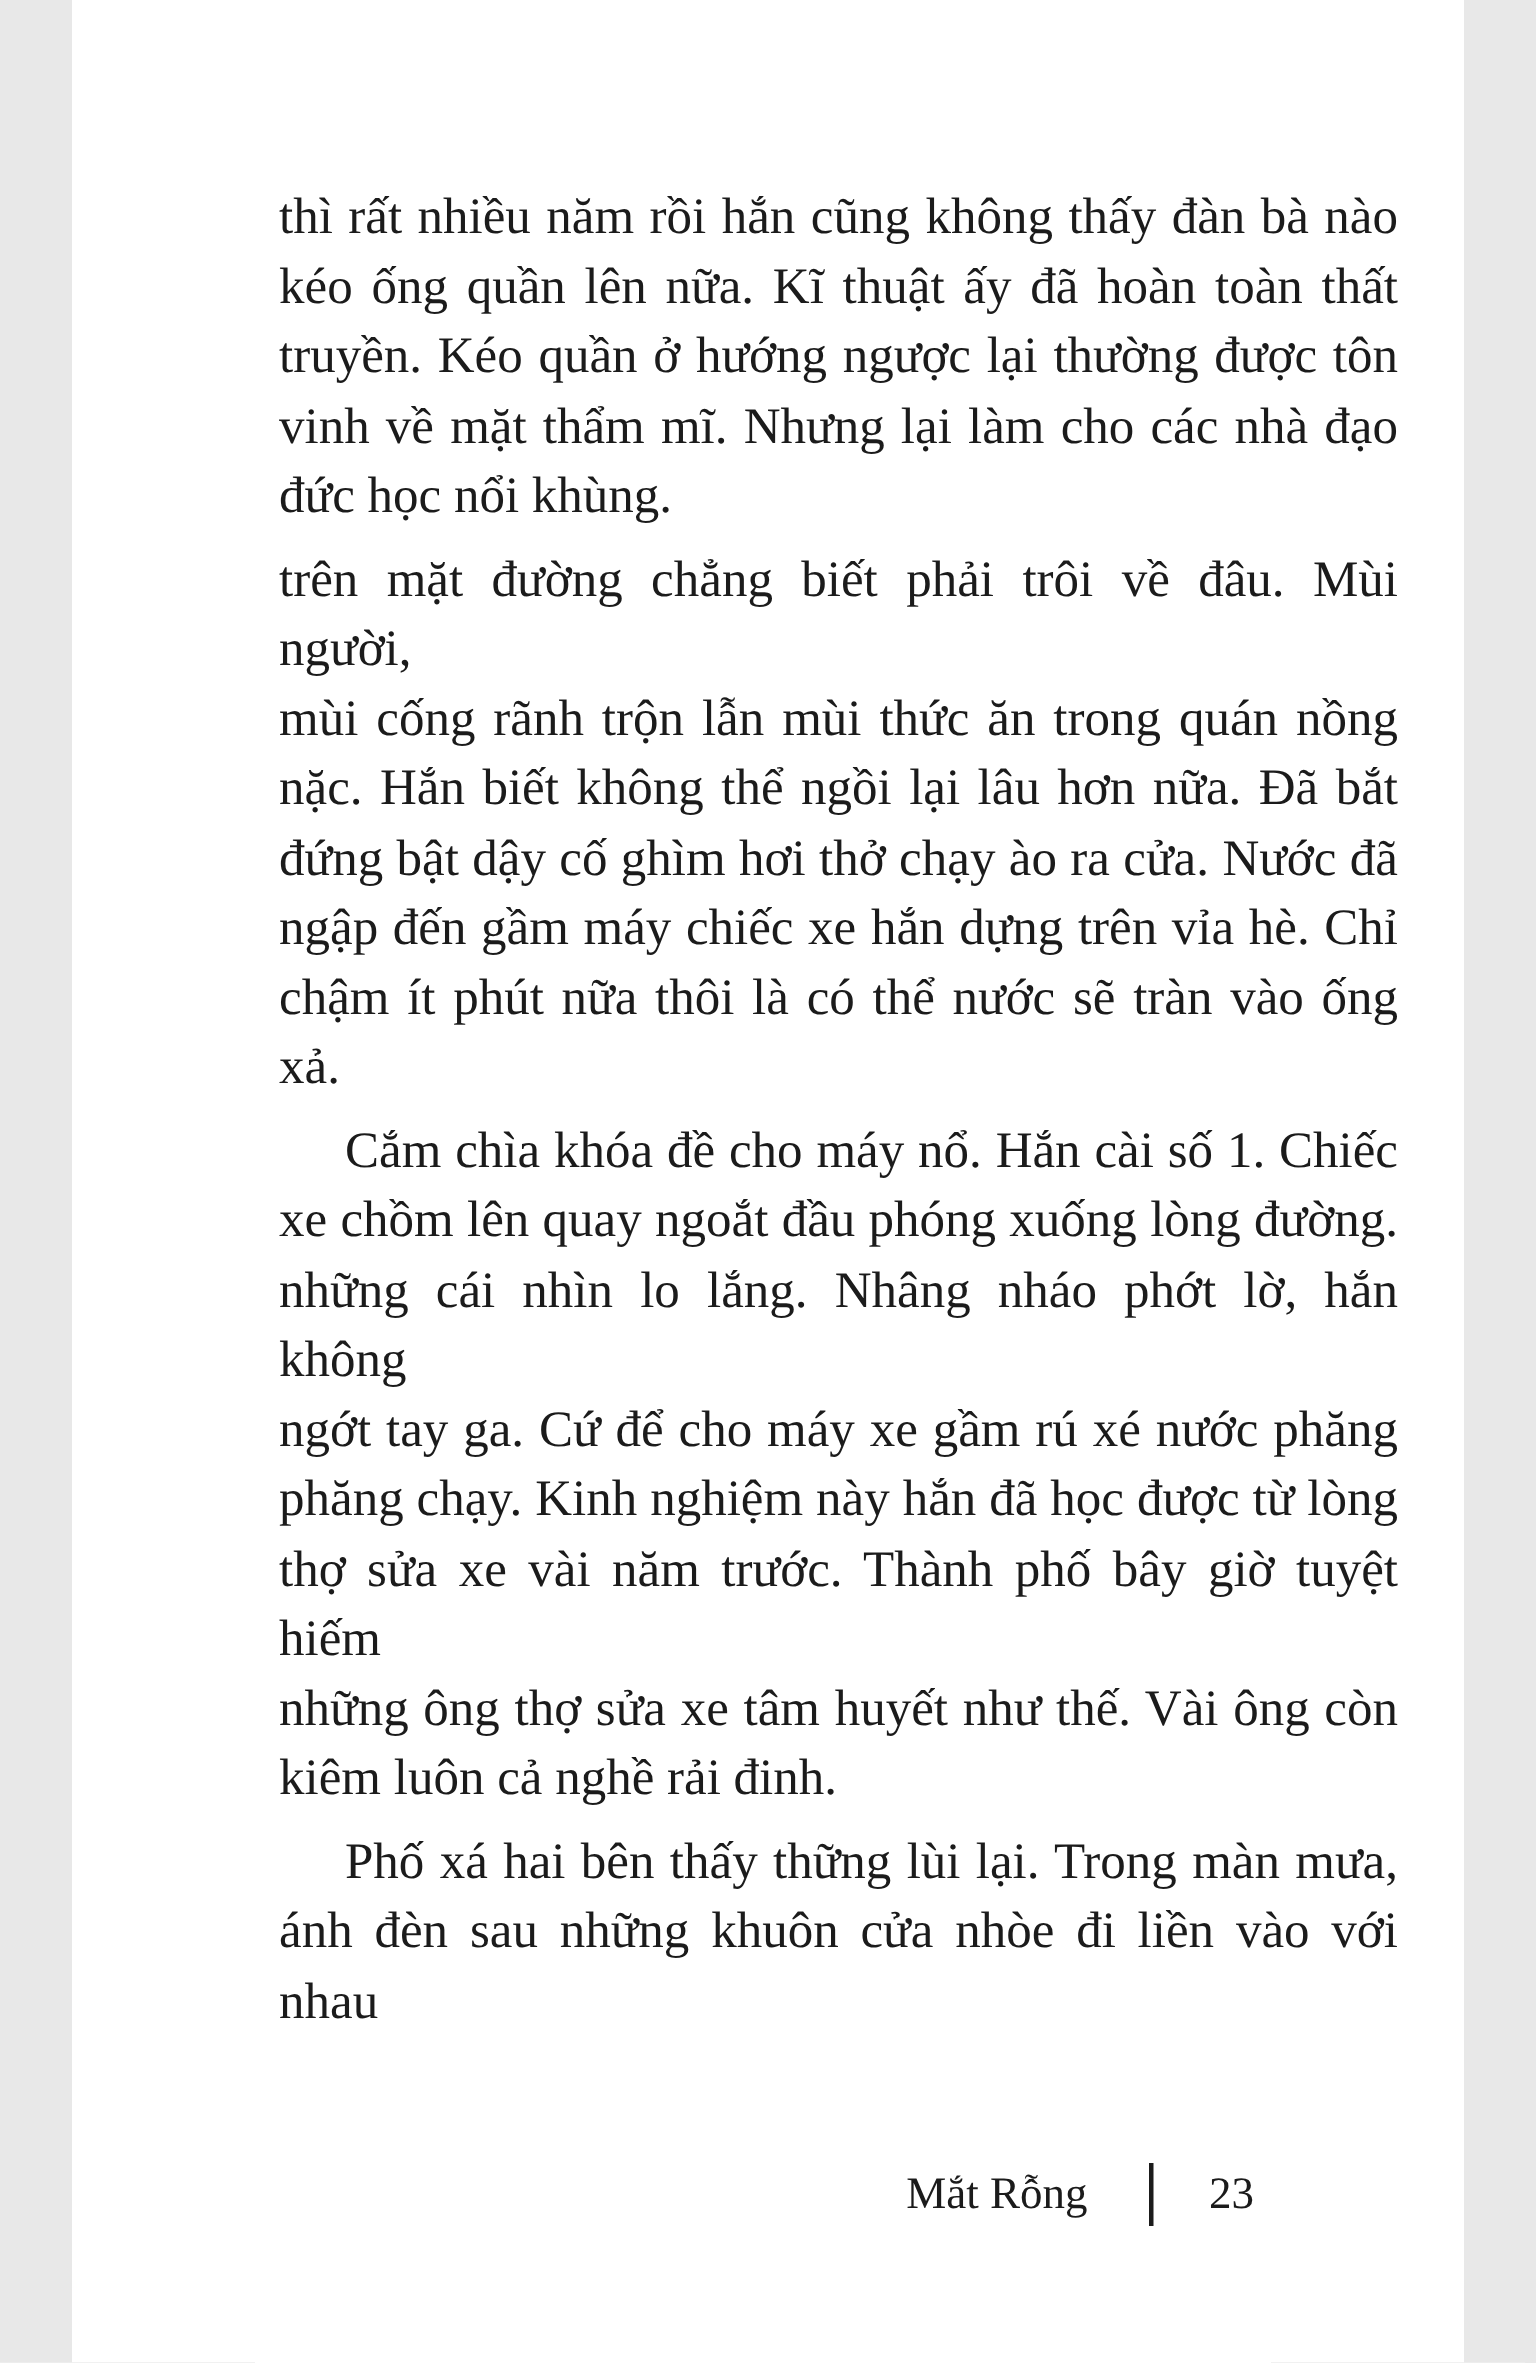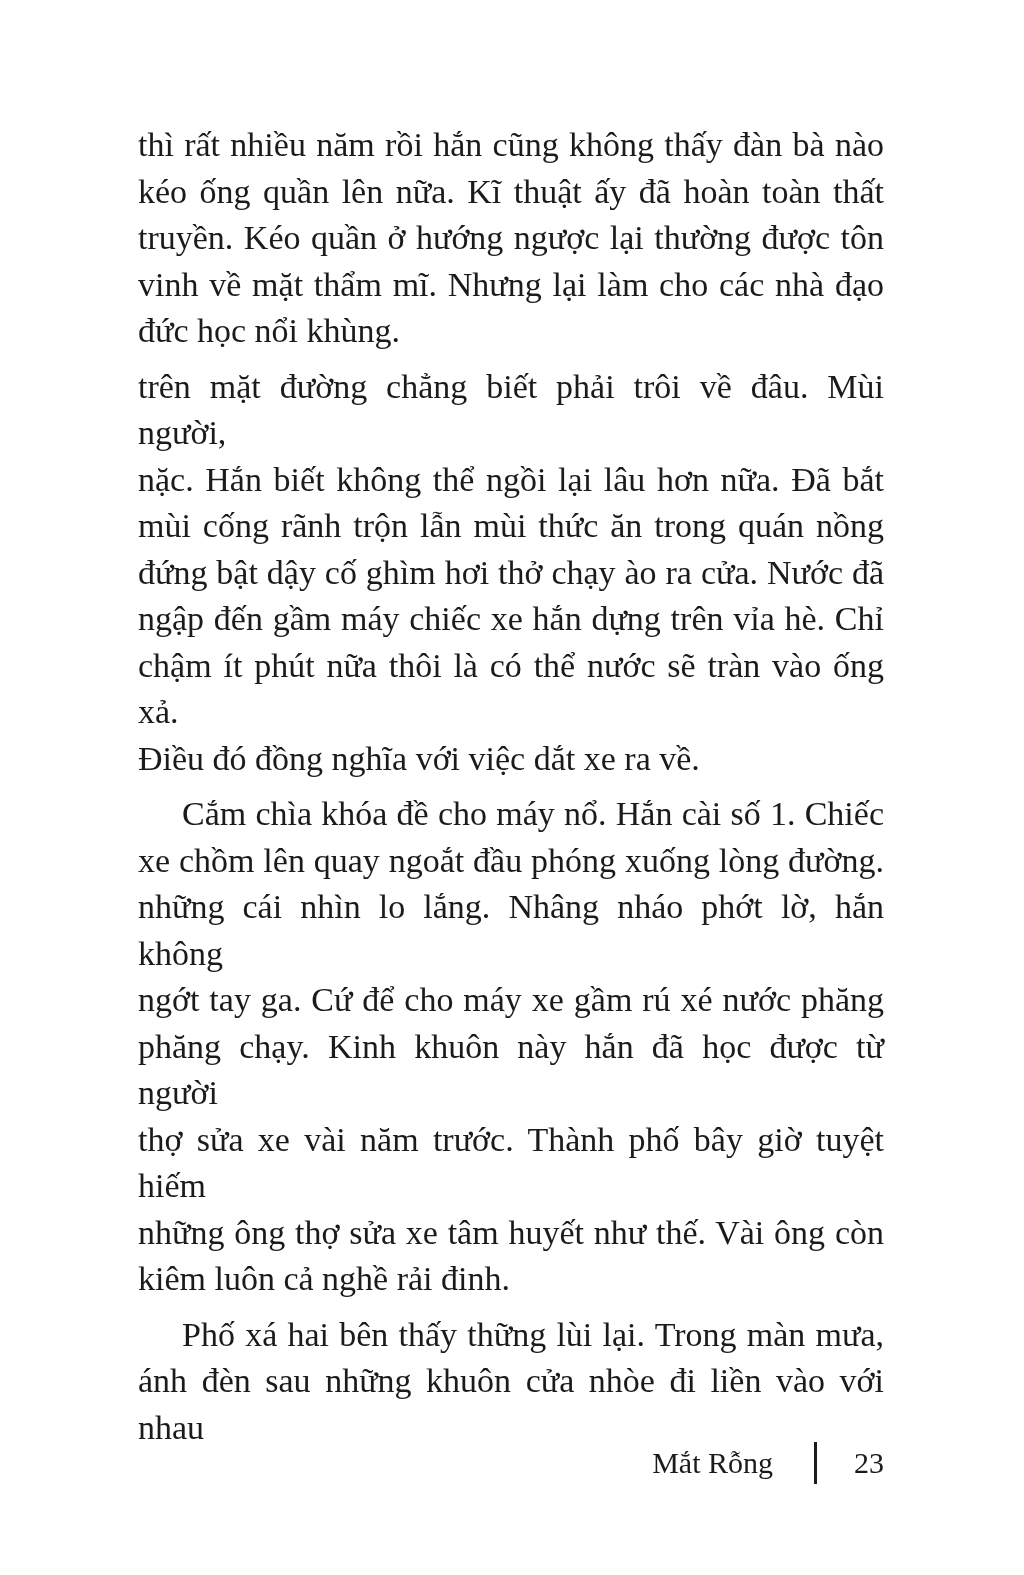--- a/index.html
+++ b/index.html
@@ -2,21 +2,21 @@
 <html><head>
 <meta charset="utf-8">
 <style>
   html, body {
     margin: 0;
     padding: 0;
     background: #e8e8e8;
   }
   .page {
     position: relative;
-    width: 1024px;
+    width: 928px;
     height: 1575px;
     background: #ffffff;
     color: #1b1b1b;
     font-family: "Liberation Serif", "DejaVu Serif", serif;
     overflow: hidden;
     margin: 0 auto;
   }
   .text-block {
     position: absolute;
     left: 138px;
@@ -64,33 +64,32 @@
   <main class="text-block">
       <div class="para">
         <div class="line">thì rất nhiều năm rồi hắn cũng không thấy đàn bà nào</div>
         <div class="line">kéo ống quần lên nữa. Kĩ thuật ấy đã hoàn toàn thất</div>
         <div class="line">truyền. Kéo quần ở hướng ngược lại thường được tôn</div>
         <div class="line">vinh về mặt thẩm mĩ. Nhưng lại làm cho các nhà đạo</div>
         <div class="line last">đức học nổi khùng.</div>
       </div>
       <div class="para">
         <div class="line">trên mặt đường chẳng biết phải trôi về đâu. Mùi người,</div>
+        <div class="line">mùi cống rãnh trộn lẫn mùi thức ăn trong quán nồng</div>
         <div class="line">nặc. Hắn biết không thể ngồi lại lâu hơn nữa. Đã bắt</div>
-        <div class="line">mùi cống rãnh trộn lẫn mùi thức ăn trong quán nồng</div>
         <div class="line">đứng bật dậy cố ghìm hơi thở chạy ào ra cửa. Nước đã</div>
         <div class="line">ngập đến gầm máy chiếc xe hắn dựng trên vỉa hè. Chỉ</div>
         <div class="line">chậm ít phút nữa thôi là có thể nước sẽ tràn vào ống xả.</div>
-        <div class="line last">Điều đó đồng nghĩa với việc dắt xe ra về.</div>
       </div>
       <div class="para">
         <div class="line first-indent">Cắm chìa khóa đề cho máy nổ. Hắn cài số 1. Chiếc</div>
         <div class="line">xe chồm lên quay ngoắt đầu phóng xuống lòng đường.</div>
         <div class="line">những cái nhìn lo lắng. Nhâng nháo phớt lờ, hắn không</div>
         <div class="line">ngớt tay ga. Cứ để cho máy xe gầm rú xé nước phăng</div>
-        <div class="line">phăng chạy. Kinh khuôn này hắn đã học được từ người</div>
+        <div class="line">phăng chạy. Kinh nghiệm này hắn đã học được từ lòng</div>
         <div class="line">thợ sửa xe vài năm trước. Thành phố bây giờ tuyệt hiếm</div>
         <div class="line">những ông thợ sửa xe tâm huyết như thế. Vài ông còn</div>
         <div class="line last">kiêm luôn cả nghề rải đinh.</div>
       </div>
       <div class="para">
         <div class="line first-indent">Phố xá hai bên thấy thững lùi lại. Trong màn mưa,</div>
         <div class="line">ánh đèn sau những khuôn cửa nhòe đi liền vào với nhau</div>
       </div>
     </main>
   <footer class="footer">

